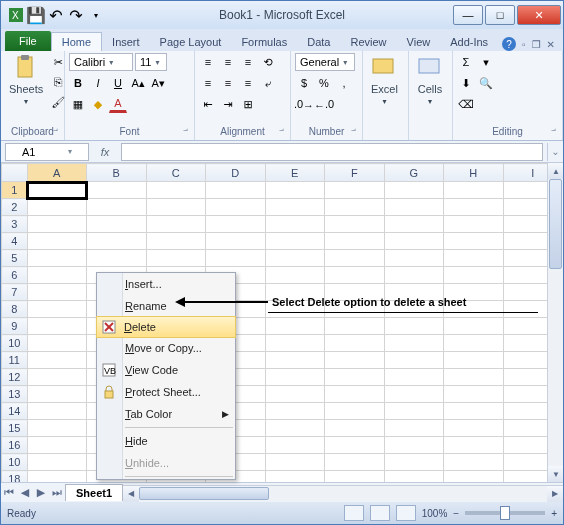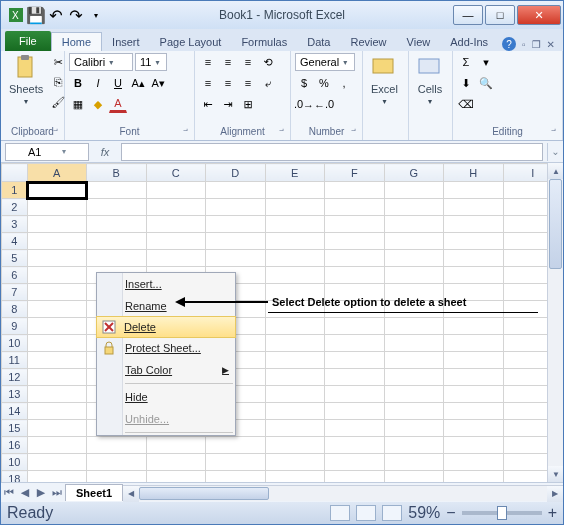--- a/index.html
+++ b/index.html
@@ -31,21 +31,21 @@
 .group-label::after { content: "⌐"; position: absolute; right: 2px; font-size: 8px; transform: rotate(180deg); color: #5a6a8a; }
 .bigbtn { display: flex; flex-direction: column; align-items: center; gap: 2px; padding: 2px 4px; font-size: 11px; color: #3a4a5a; }
 .bigicon { width: 26px; height: 26px; }
 .smallrow { display: flex; gap: 2px; align-items: center; }
 .smallbtn { width: 18px; height: 18px; border: 1px solid transparent; display: flex; align-items: center; justify-content: center; font-size: 11px; }
 .combo { border: 1px solid #b0b8c8; background: #fff; height: 18px; font-size: 11px; padding: 0 4px; display: flex; align-items: center; }
 .combo::after { content: "▾"; font-size: 8px; margin-left: 4px; color: #5a6a7a; }
 
 
 .fbar { height: 22px; background: #eef3fa; display: flex; align-items: center; border-bottom: 1px solid #c0ccde; }
-.namebox { border: 1px solid #b0b8c8; background: #fff; width: 84px; height: 18px; font-size: 11px; padding: 0 22px; display: flex; align-items: center; margin-left: 4px; }
+.namebox { border: 1px solid #b0b8c8; background: #fff; width: 84px; height: 18px; font-size: 11px; padding: 0 16px; display: flex; align-items: center; margin-left: 4px; }
 .namebox::after { content: "▾"; font-size: 8px; margin-left: auto; color: #7a8a9a; }
 .fx { width: 20px; text-align: center; font-size: 11px; font-style: italic; color: #5a6a7a; margin: 0 6px; }
 .formula { flex: 1; border: 1px solid #b0b8c8; background: #fff; height: 18px; margin-right: 4px; }
 .fbtn { width: 16px; text-align: center; font-size: 10px; color: #7a8a9a; border-left: 1px solid #c0ccde; height: 18px; line-height: 18px; }
 
 
 .gridwrap { flex: 1; display: flex; flex-direction: column; overflow: hidden; background: #fff; position: relative; }
 .grid { border-collapse: collapse; font-size: 11px; color: #222; }
 .grid th, .grid td { border: 1px solid #d4d4d4; }
 .colhdr th { background: linear-gradient(#f5f8fc,#e6edf6); font-weight: normal; color: #3a4a6a; height: 18px; }
@@ -53,29 +53,29 @@
 .rowhdr { background: linear-gradient(#f5f8fc,#e6edf6); width: 24px; text-align: center; color: #3a4a6a; }
 .rowhdr.sel { background: #f8dfa8; }
 .cell { width: 56px; height: 17px; }
 .corner { width: 24px; background: #e6edf6; }
 .activecell { outline: 3px solid #000; outline-offset: -2px; }
 
 
 .sheetbar { height: 20px; background: #eef3fa; display: flex; align-items: center; font-size: 11px; border-top: 1px solid #c0ccde; }
 .navbtn { width: 16px; text-align: center; color: #5a6a8a; }
 .sheettab { padding: 2px 10px; background: #fff; border: 1px solid #b0b8c8; border-bottom: none; font-weight: bold; }
-.statusbar { height: 22px; background: linear-gradient(#dfe8f5,#c8d6ea); display: flex; align-items: center; font-size: 16px; color: #3a4a6a; padding: 8px 6px; }
+.statusbar { height: 22px; background: linear-gradient(#dfe8f5,#c8d6ea); display: flex; align-items: center; font-size: 10px; color: #3a4a6a; padding: 8px 6px; }
 .statusbar .zoom { margin-left: auto; display: flex; align-items: center; gap: 6px; }
 .slider { width: 80px; height: 4px; background: #aab8cc; position: relative; }
 .slider::before { content: ""; width: 8px; height: 12px; background: #fff; border: 1px solid #6a88b0; position: absolute; left: 50%; top: -5px; transform: translateX(-50%); }
 .viewbtn { width: 20px; height: 16px; border: 1px solid #9ab0cc; background: #f0f5fc; }
 
 
 .ctxmenu { position: absolute; left: 96px; top: 272px; width: 140px; background: #f5f5f5; border: 1px solid #a0a8b8; box-shadow: 2px 2px 4px rgba(0,0,0,.25); font-size: 11px; }
-.ctxmenu .mi { display: flex; align-items: center; height: 22px; padding-left: 28px; position: relative; color: #222; text-decoration: underline; }
+.ctxmenu .mi { display: flex; align-items: center; height: 22px; padding-left: 28px; position: relative; color: #222; }
 .ctxmenu .mi.sep { height: 0; border-top: 1px solid #c8c8c8; margin: 2px 2px 2px 28px; padding: 0; }
 .ctxmenu .mi.hl { background: linear-gradient(#fff3c8,#ffe08a); border: 1px solid #e8c860; margin: -1px; padding-left: 27px; }
 .ctxmenu .mi.dis { color: #9a9a9a; }
 .ctxmenu .mi .micon { position: absolute; left: 4px; width: 16px; height: 16px; display: flex; align-items: center; justify-content: center; }
 .ctxmenu .mi .arr { margin-left: auto; margin-right: 6px; font-size: 9px; }
 .iconstrip { position: absolute; left: 0; top: 0; bottom: 0; width: 26px; background: #eef1f6; border-right: 1px solid #d8dce4; }
 
 
 .annot { position: absolute; left: 178px; top: 296px; display: flex; align-items: center; }
 .annot-line { width: 90px; height: 1.5px; background: #000; position: relative; }
@@ -556,21 +556,21 @@
       <div class="sbtn" style="position:absolute;right:0;">▶</div>
     </div>
   </div>
 
   <div class="statusbar">
     <span>Ready</span>
     <div class="zoom">
       <div class="viewbtn"></div>
       <div class="viewbtn"></div>
       <div class="viewbtn"></div>
-      <span>59%</span>
+      <span>100%</span>
       <span>−</span>
       <div class="slider"></div>
       <span>+</span>
     </div>
   </div>
 
 </div>
 
 <div class="ctxmenu">
   <div class="iconstrip"></div>
@@ -585,20 +585,32 @@
         <span class="micon">
           <svg width="14" height="14">
             <rect x="1" y="1" width="12" height="12" fill="#fff" stroke="#888"></rect>
             <line x1="3" y1="3" x2="11" y2="11" stroke="#c03030" stroke-width="2"></line>
             <line x1="11" y1="3" x2="3" y2="11" stroke="#c03030" stroke-width="2"></line>
           </svg>
         </span>
         <span><u>D</u>elete</span>
       </div>
       <div class="mi">
+        <span><u>M</u>ove or Copy...</span>
+      </div>
+      <div class="mi">
+        <span class="micon">
+          <svg width="14" height="14">
+            <rect x="1" y="1" width="12" height="12" fill="#fff" stroke="#888"></rect>
+            <text x="2" y="11" font-size="9">VB</text>
+          </svg>
+        </span>
+        <span><u>V</u>iew Code</span>
+      </div>
+      <div class="mi">
         <span class="micon">
           <svg width="14" height="14">
             <rect x="3" y="6" width="8" height="7" fill="#f5d77a" stroke="#b89a40"></rect>
             <path d="M4 6 v-2 a3 3 0 0 1 6 0 v2" fill="none" stroke="#b89a40"></path>
           </svg>
         </span>
         <span><u>P</u>rotect Sheet...</span>
       </div>
       <div class="mi">
         <span><u>T</u>ab Color</span>

